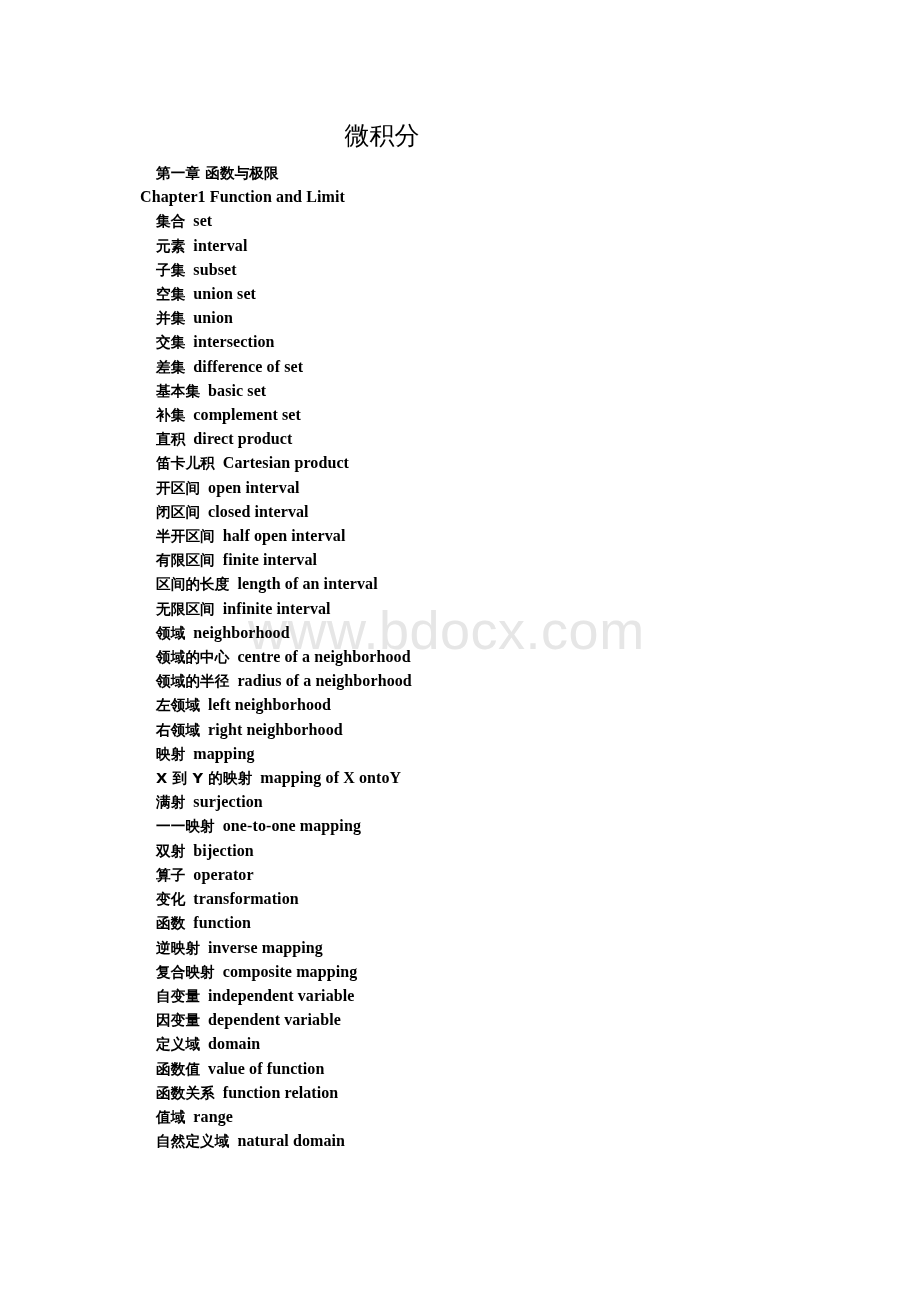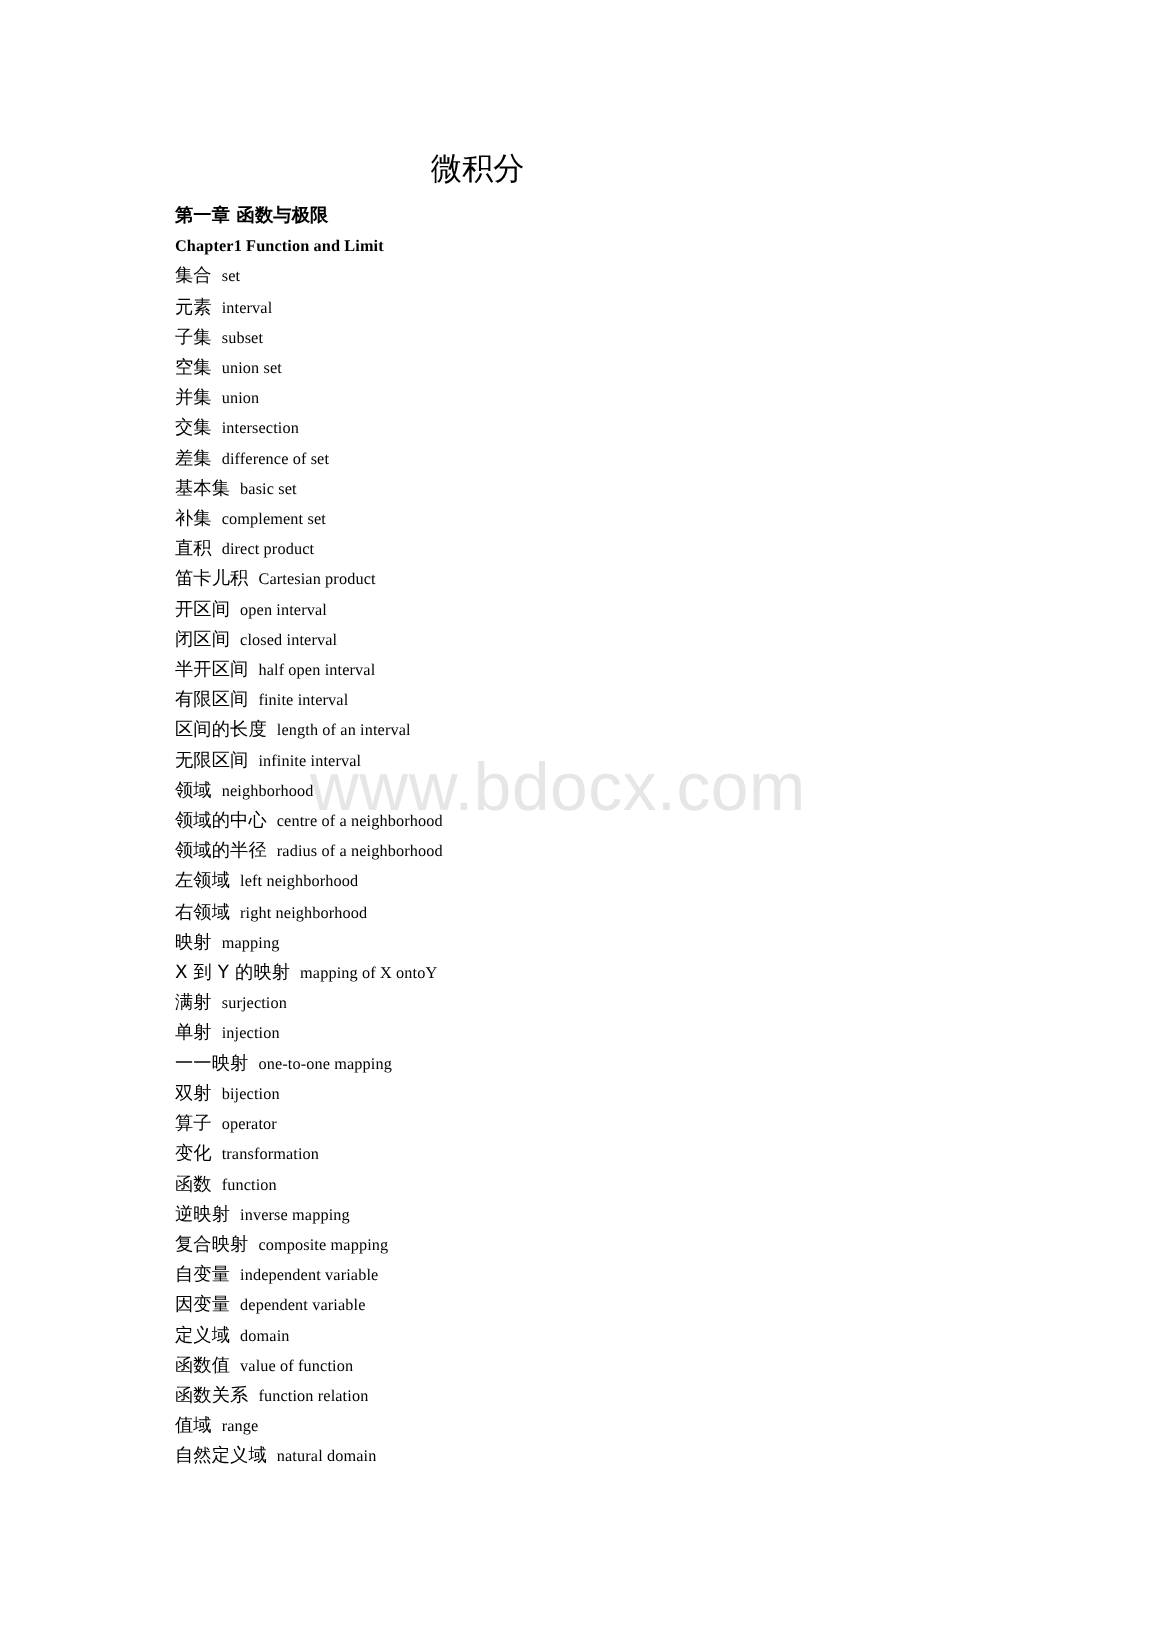--- a/index.html
+++ b/index.html
@@ -61,38 +61,40 @@
     left: 140px;
     top: 161px;
     width: 700px;
   }
 
   .line {
     font-size: 15.5px;
     line-height: 24.2px;
     white-space: pre;
     letter-spacing: 0.1px;
+    font-weight: bold;
   }
 
   .line.heading {
     font-weight: bold;
   }
 
   .cn {
     font-family: "DejaVu Sans", "Liberation Sans", sans-serif;
     font-size: 14.6px;
+    margin-left: 16px;
   }
 
   .line.heading .cn {
     font-weight: bold;
   }
 
   .en {
     font-family: "Liberation Serif", "DejaVu Serif", serif;
-    font-size: 13px;
+    font-size: 16px;
   }
 
   .line.heading .en {
     font-weight: bold;
   }
 
   .gap {
     white-space: pre;
   }
 </style>
@@ -129,21 +131,20 @@
         <div class="line"><span class="cn">区间的长度</span><span class="gap">  </span><span class="en">length of an interval</span></div>
         <div class="line"><span class="cn">无限区间</span><span class="gap">  </span><span class="en">infinite interval</span></div>
         <div class="line"><span class="cn">领域</span><span class="gap">  </span><span class="en">neighborhood</span></div>
         <div class="line"><span class="cn">领域的中心</span><span class="gap">  </span><span class="en">centre of a neighborhood</span></div>
         <div class="line"><span class="cn">领域的半径</span><span class="gap">  </span><span class="en">radius of a neighborhood</span></div>
         <div class="line"><span class="cn">左领域</span><span class="gap">  </span><span class="en">left neighborhood</span></div>
         <div class="line"><span class="cn">右领域</span><span class="gap">  </span><span class="en">right neighborhood</span></div>
         <div class="line"><span class="cn">映射</span><span class="gap">  </span><span class="en">mapping</span></div>
         <div class="line"><span class="cn">X 到 Y 的映射</span><span class="gap">  </span><span class="en">mapping of X ontoY</span></div>
         <div class="line"><span class="cn">满射</span><span class="gap">  </span><span class="en">surjection</span></div>
-        <div class="line"><span class="cn">单射</span><span class="gap">  </span><span class="en">injection</span></div>
         <div class="line"><span class="cn">一一映射</span><span class="gap">  </span><span class="en">one-to-one mapping</span></div>
         <div class="line"><span class="cn">双射</span><span class="gap">  </span><span class="en">bijection</span></div>
         <div class="line"><span class="cn">算子</span><span class="gap">  </span><span class="en">operator</span></div>
         <div class="line"><span class="cn">变化</span><span class="gap">  </span><span class="en">transformation</span></div>
         <div class="line"><span class="cn">函数</span><span class="gap">  </span><span class="en">function</span></div>
         <div class="line"><span class="cn">逆映射</span><span class="gap">  </span><span class="en">inverse mapping</span></div>
         <div class="line"><span class="cn">复合映射</span><span class="gap">  </span><span class="en">composite mapping</span></div>
         <div class="line"><span class="cn">自变量</span><span class="gap">  </span><span class="en">independent variable</span></div>
         <div class="line"><span class="cn">因变量</span><span class="gap">  </span><span class="en">dependent variable</span></div>
         <div class="line"><span class="cn">定义域</span><span class="gap">  </span><span class="en">domain</span></div>

